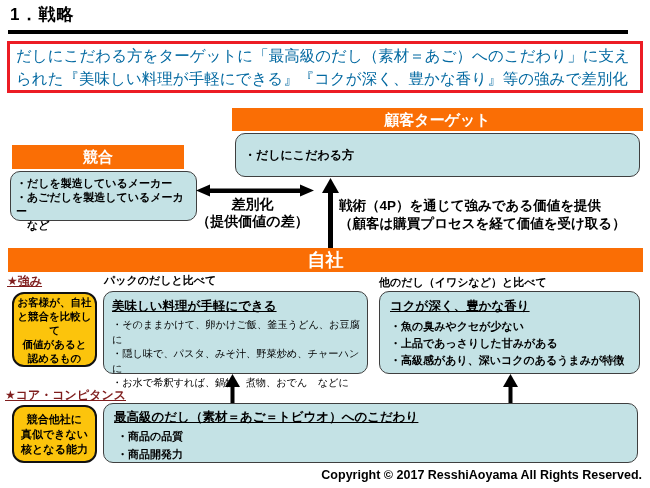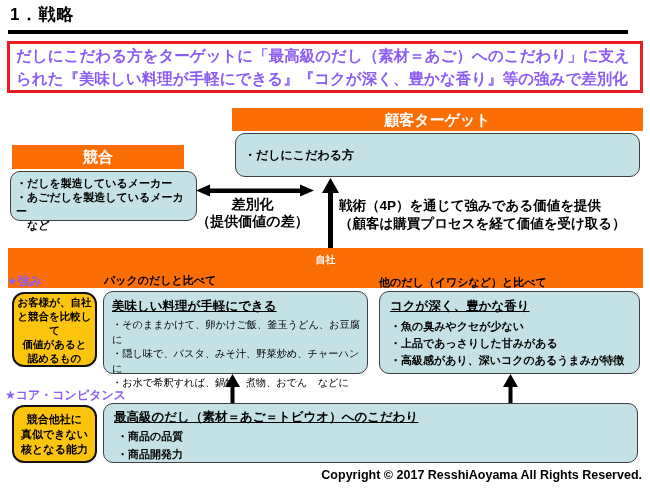--- a/index.html
+++ b/index.html
@@ -7,37 +7,37 @@
   body { font-family:"Liberation Sans","DejaVu Sans",sans-serif; }
   .slide { position:relative; width:650px; height:488px; background:#fff; overflow:hidden; }
 
   .abs { position:absolute; }
 
   .page-title { left:10px; top:3px; font-size:17px; font-weight:bold; color:#000; letter-spacing:1px; }
   .title-rule { left:8px; top:30px; width:620px; height:4px; background:#000; }
 
   .summary-box { left:7px; top:41px; width:636px; height:52px; border:3px solid #EC1C24; background:#fff;
                  display:flex; align-items:center; padding:0 6px; }
-  .summary-box .txt { font-size:15.5px; font-weight:bold; line-height:23px; color:#8b5cf6; }
+  .summary-box .txt { font-size:15.5px; font-weight:normal; line-height:23px; color:#0369a1; }
 
   .orange-bar { background:#FA6E05; color:#fff; font-weight:bold; text-align:center; }
   .customer-header { left:232px; top:108px; width:411px; height:23px; font-size:15px; line-height:23px; }
   .competitor-header { left:12px; top:145px; width:172px; height:24px; font-size:15px; line-height:24px; }
-  .company-header { left:8px; top:248px; width:635px; height:40px; font-size:10px; line-height:24px; }
+  .company-header { left:8px; top:248px; width:635px; height:24px; font-size:18px; line-height:24px; }
 
   .blue-box { background:#C4E2E5; border:1.5px solid #3F3F3F; border-radius:10px; }
   .customer-box { left:235px; top:133px; width:405px; height:44px; display:flex; align-items:center;
                   padding-left:8px; font-size:12px; font-weight:bold; }
   .competitor-box { left:10px; top:171px; width:187px; height:50px; padding:4px 4px 0 5px;
                     font-size:11px; font-weight:bold; line-height:14px; }
 
   .rel-diff { left:180px; top:196px; width:145px; text-align:center; font-size:14px; font-weight:bold; line-height:17px; }
   .tactics { left:339px; top:197px; width:312px; font-size:13.5px; font-weight:bold; line-height:17.5px; }
 
-  .side-label { font-size:12px; font-weight:bold; color:#8b5cf6; }
+  .side-label { font-size:12px; font-weight:bold; color:#7f1d1d;text-decoration:underline; }
   .mini-label { font-size:11px; font-weight:bold; color:#000; }
 
   .yellow-box { background:#FCC40C; border:2px solid #111; border-radius:12px;
                 display:flex; align-items:center; justify-content:center; text-align:center;
                 font-weight:bold; color:#000; }
   .strength-def { left:12px; top:292px; width:85px; height:75px; font-size:10.5px; line-height:14px; }
   .core-def { left:12px; top:405px; width:85px; height:58px; font-size:11px; line-height:15px; }
 
   .ease-box { left:103px; top:291px; width:265px; height:83px; padding:6px 3px 0 8px; }
   .aroma-box { left:379px; top:291px; width:261px; height:83px; padding:6px 3px 0 10px; }

